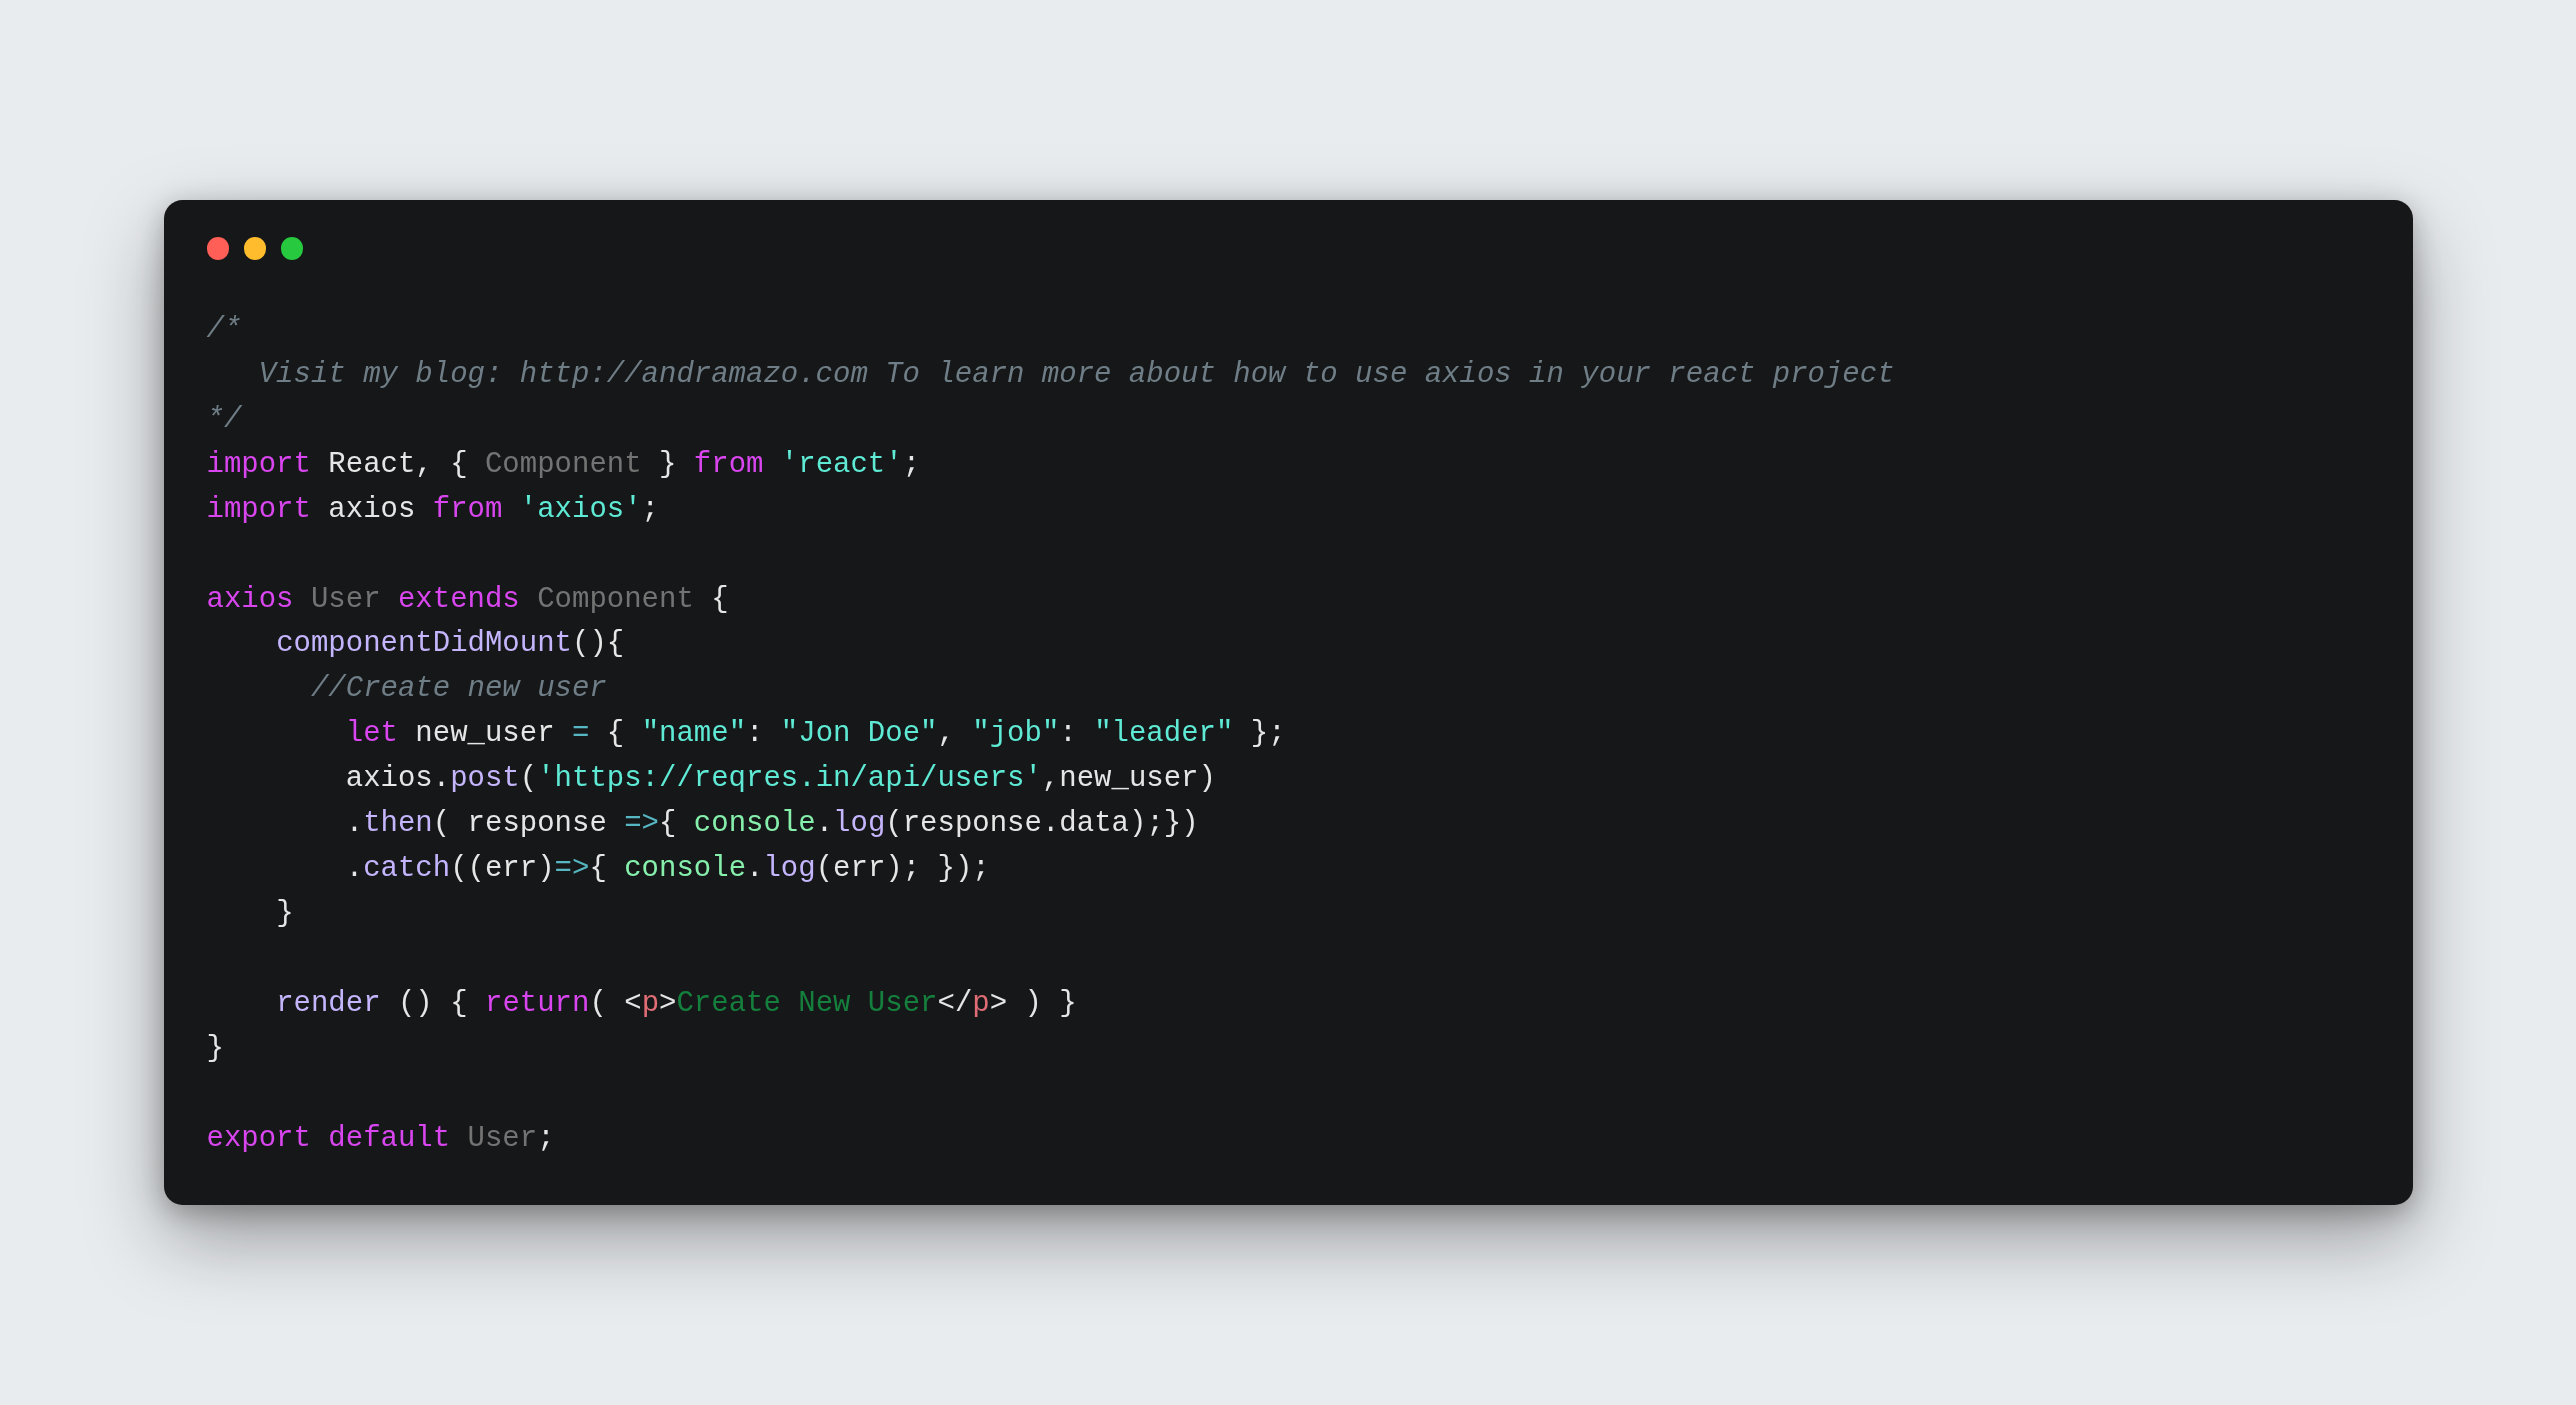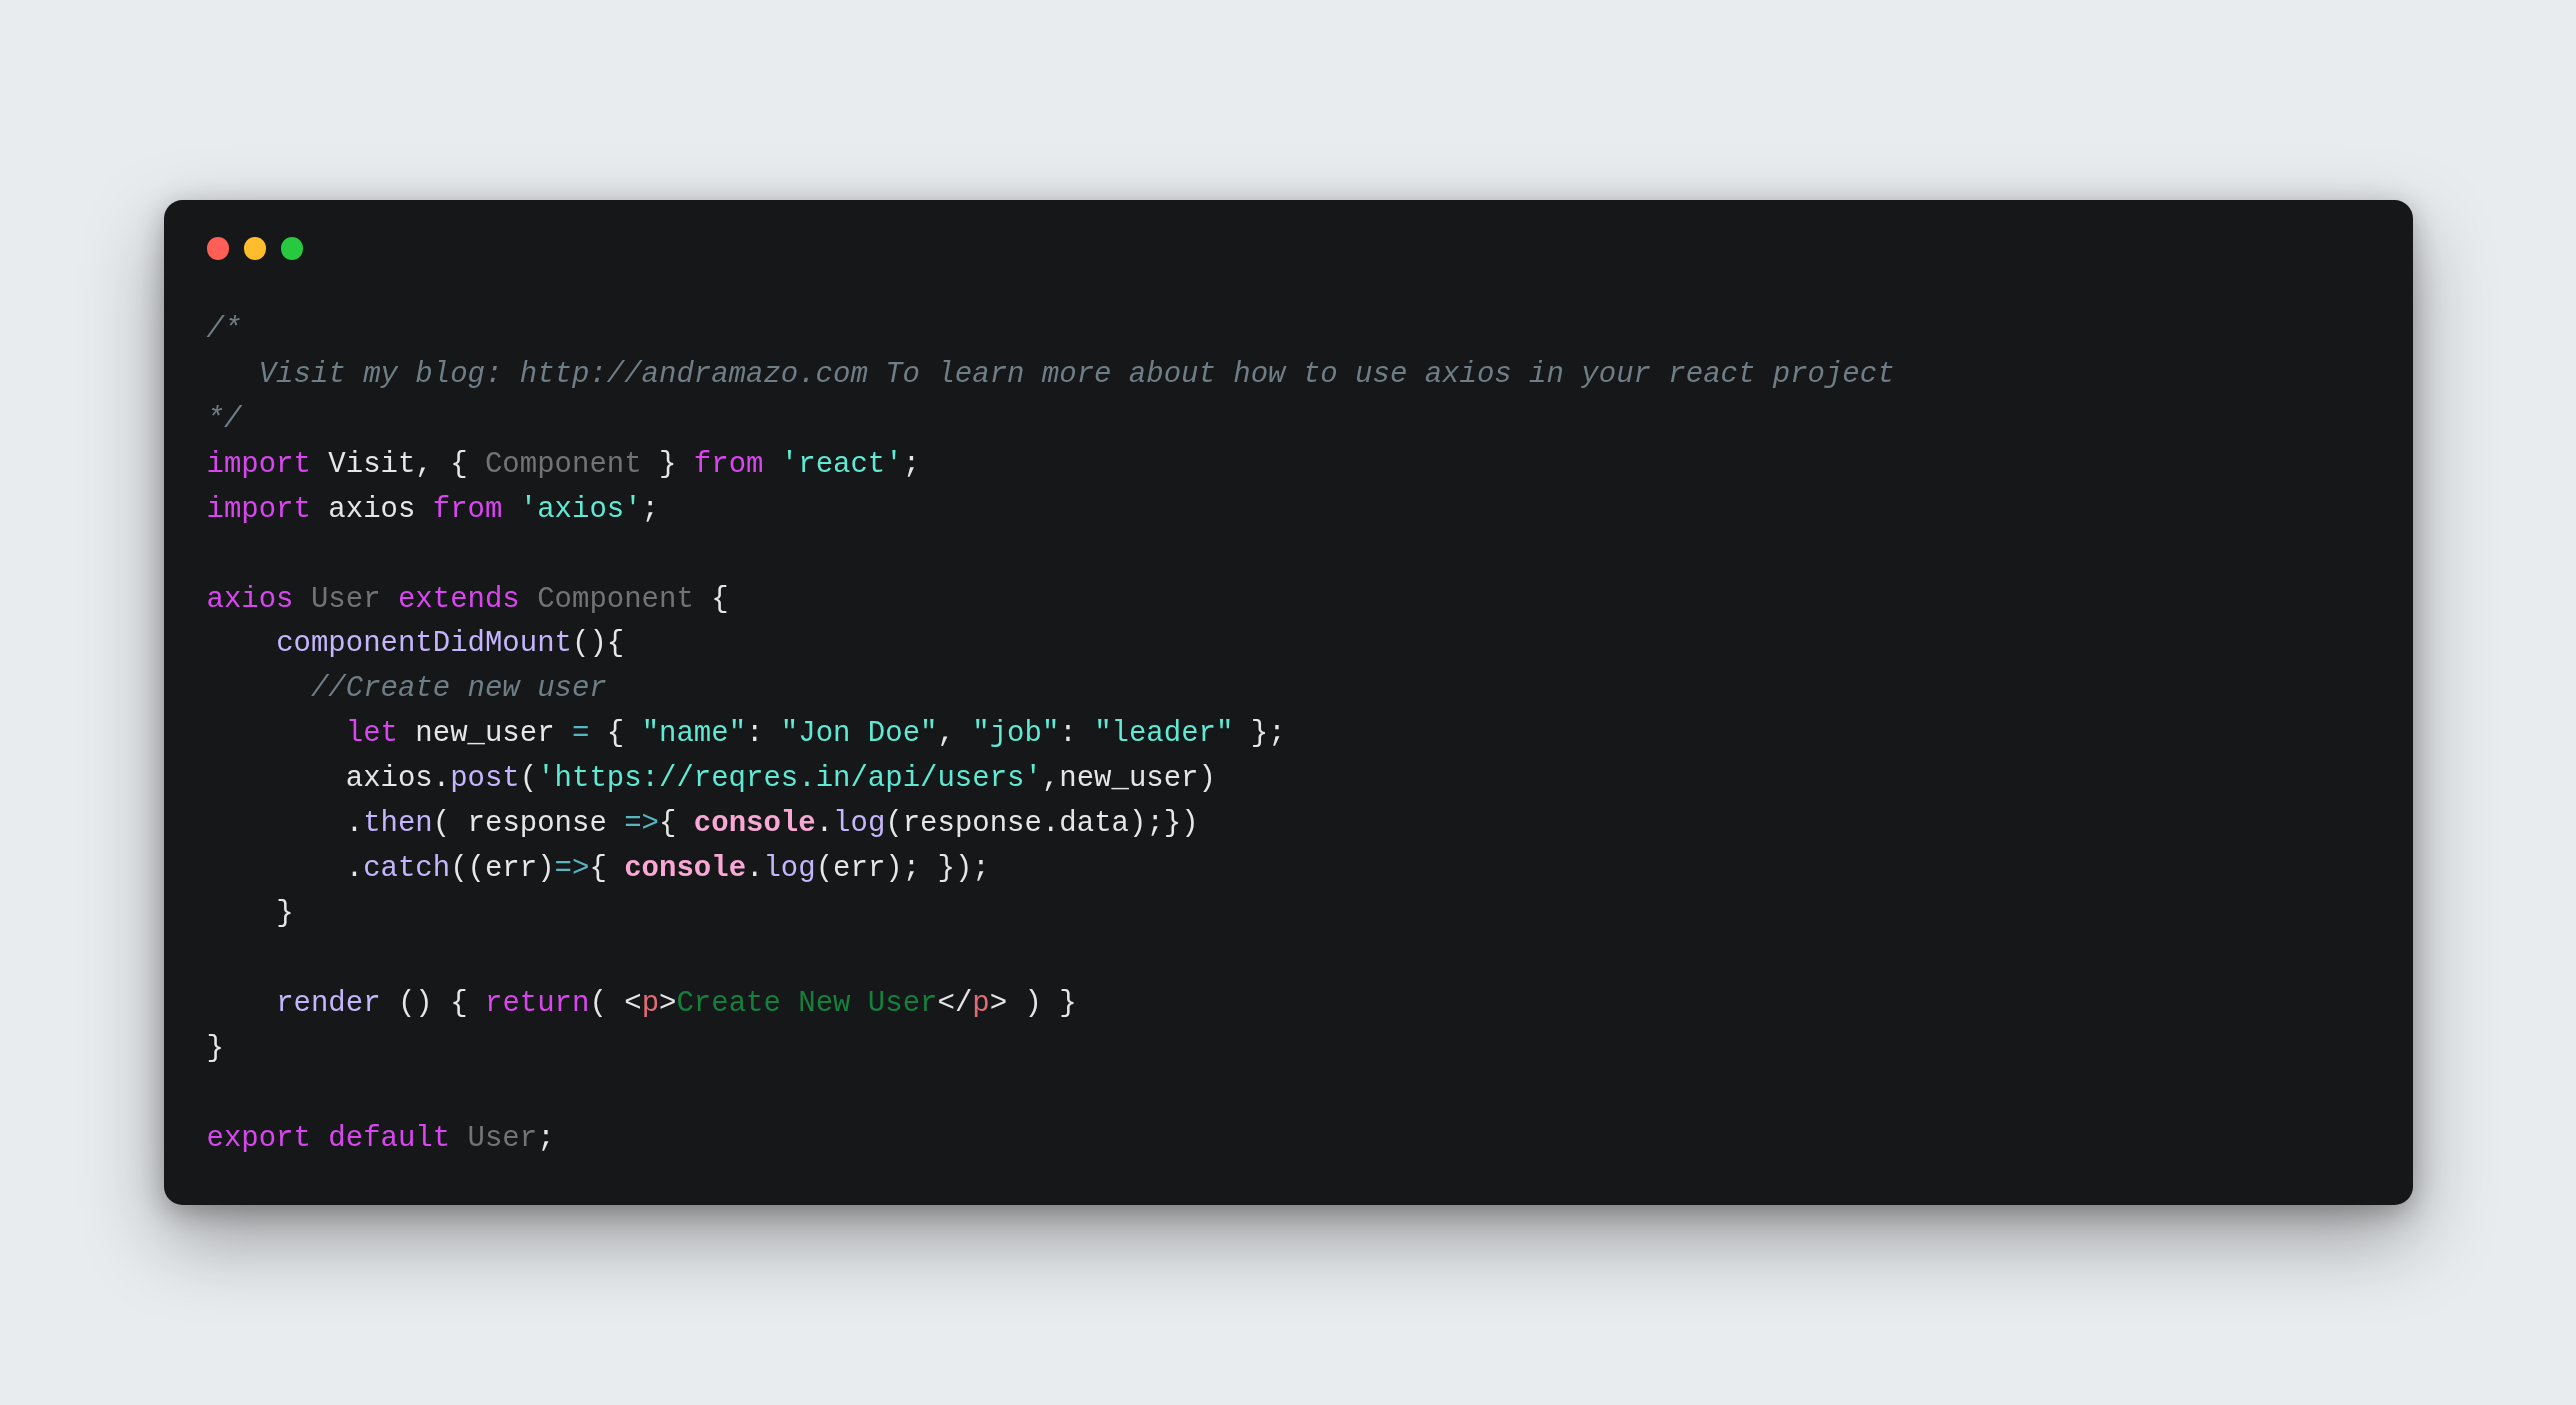--- a/index.html
+++ b/index.html
@@ -42,38 +42,38 @@
     .c-comment   { color: #6f7d86; font-style: italic; }
     .c-keyword   { color: #d946ef; }           
     .c-ident     { color: #e6e6e6; }           
     .c-type      { color: #737373; }           
     .c-func      { color: #c4b5fd; }           
     .c-string    { color: #5eead4; }           
     .c-punct     { color: #e6e6e6; }           
     .c-op        { color: #56b6c2; }           
     .c-text      { color: #15803d; }           
     .c-tag       { color: #e06c75; }           
-    .c-console   { color: #f9a8d4; font-weight: bold; }           
+    .c-console   { color: #86efac; }           
   </style>
 </head>
 <body>
 
 <div class="stage">
   <div class="window">
 
     <div class="traffic">
       <div class="dot red"></div>
       <div class="dot yellow"></div>
       <div class="dot green"></div>
     </div>
 
     <pre class="code"><span class="c-comment">/*</span>
 <span class="c-comment">   Visit my blog: http://andramazo.com To learn more about how to use axios in your react project</span>
 <span class="c-comment">*/</span>
-<span class="c-keyword">import</span> <span class="c-ident">Visit</span><span class="c-punct">,</span> <span class="c-punct">{</span> <span class="c-type">Component</span> <span class="c-punct">}</span> <span class="c-keyword">from</span> <span class="c-string">'react'</span><span class="c-punct">;</span>
+<span class="c-keyword">import</span> <span class="c-ident">React</span><span class="c-punct">,</span> <span class="c-punct">{</span> <span class="c-type">Component</span> <span class="c-punct">}</span> <span class="c-keyword">from</span> <span class="c-string">'react'</span><span class="c-punct">;</span>
 <span class="c-keyword">import</span> <span class="c-ident">axios</span> <span class="c-keyword">from</span> <span class="c-string">'axios'</span><span class="c-punct">;</span>
 
 <span class="c-keyword">axios</span> <span class="c-type">User</span> <span class="c-keyword">extends</span> <span class="c-type">Component</span> <span class="c-punct">{</span>
     <span class="c-func">componentDidMount</span><span class="c-punct">()</span><span class="c-punct">{</span>
       <span class="c-comment">//Create new user</span>
         <span class="c-keyword">let</span> <span class="c-ident">new_user</span> <span class="c-op">=</span> <span class="c-punct">{</span> <span class="c-string">"name"</span><span class="c-punct">:</span> <span class="c-string">"Jon Doe"</span><span class="c-punct">,</span> <span class="c-string">"job"</span><span class="c-punct">:</span> <span class="c-string">"leader"</span> <span class="c-punct">}</span><span class="c-punct">;</span>
         <span class="c-ident">axios</span><span class="c-punct">.</span><span class="c-func">post</span><span class="c-punct">(</span><span class="c-string">'https://reqres.in/api/users'</span><span class="c-punct">,</span><span class="c-ident">new_user</span><span class="c-punct">)</span>
         <span class="c-punct">.</span><span class="c-func">then</span><span class="c-punct">(</span> <span class="c-ident">response</span><span class="c-op"> =&gt;</span><span class="c-punct">{</span> <span class="c-console">console</span><span class="c-punct">.</span><span class="c-func">log</span><span class="c-punct">(</span><span class="c-ident">response</span><span class="c-punct">.</span><span class="c-ident">data</span><span class="c-punct">)</span><span class="c-punct">;</span><span class="c-punct">}</span><span class="c-punct">)</span>
         <span class="c-punct">.</span><span class="c-func">catch</span><span class="c-punct">((</span><span class="c-ident">err</span><span class="c-punct">)</span><span class="c-op">=&gt;</span><span class="c-punct">{</span> <span class="c-console">console</span><span class="c-punct">.</span><span class="c-func">log</span><span class="c-punct">(</span><span class="c-ident">err</span><span class="c-punct">)</span><span class="c-punct">;</span><span class="c-punct"> }</span><span class="c-punct">)</span><span class="c-punct">;</span>
     <span class="c-punct">}</span>

